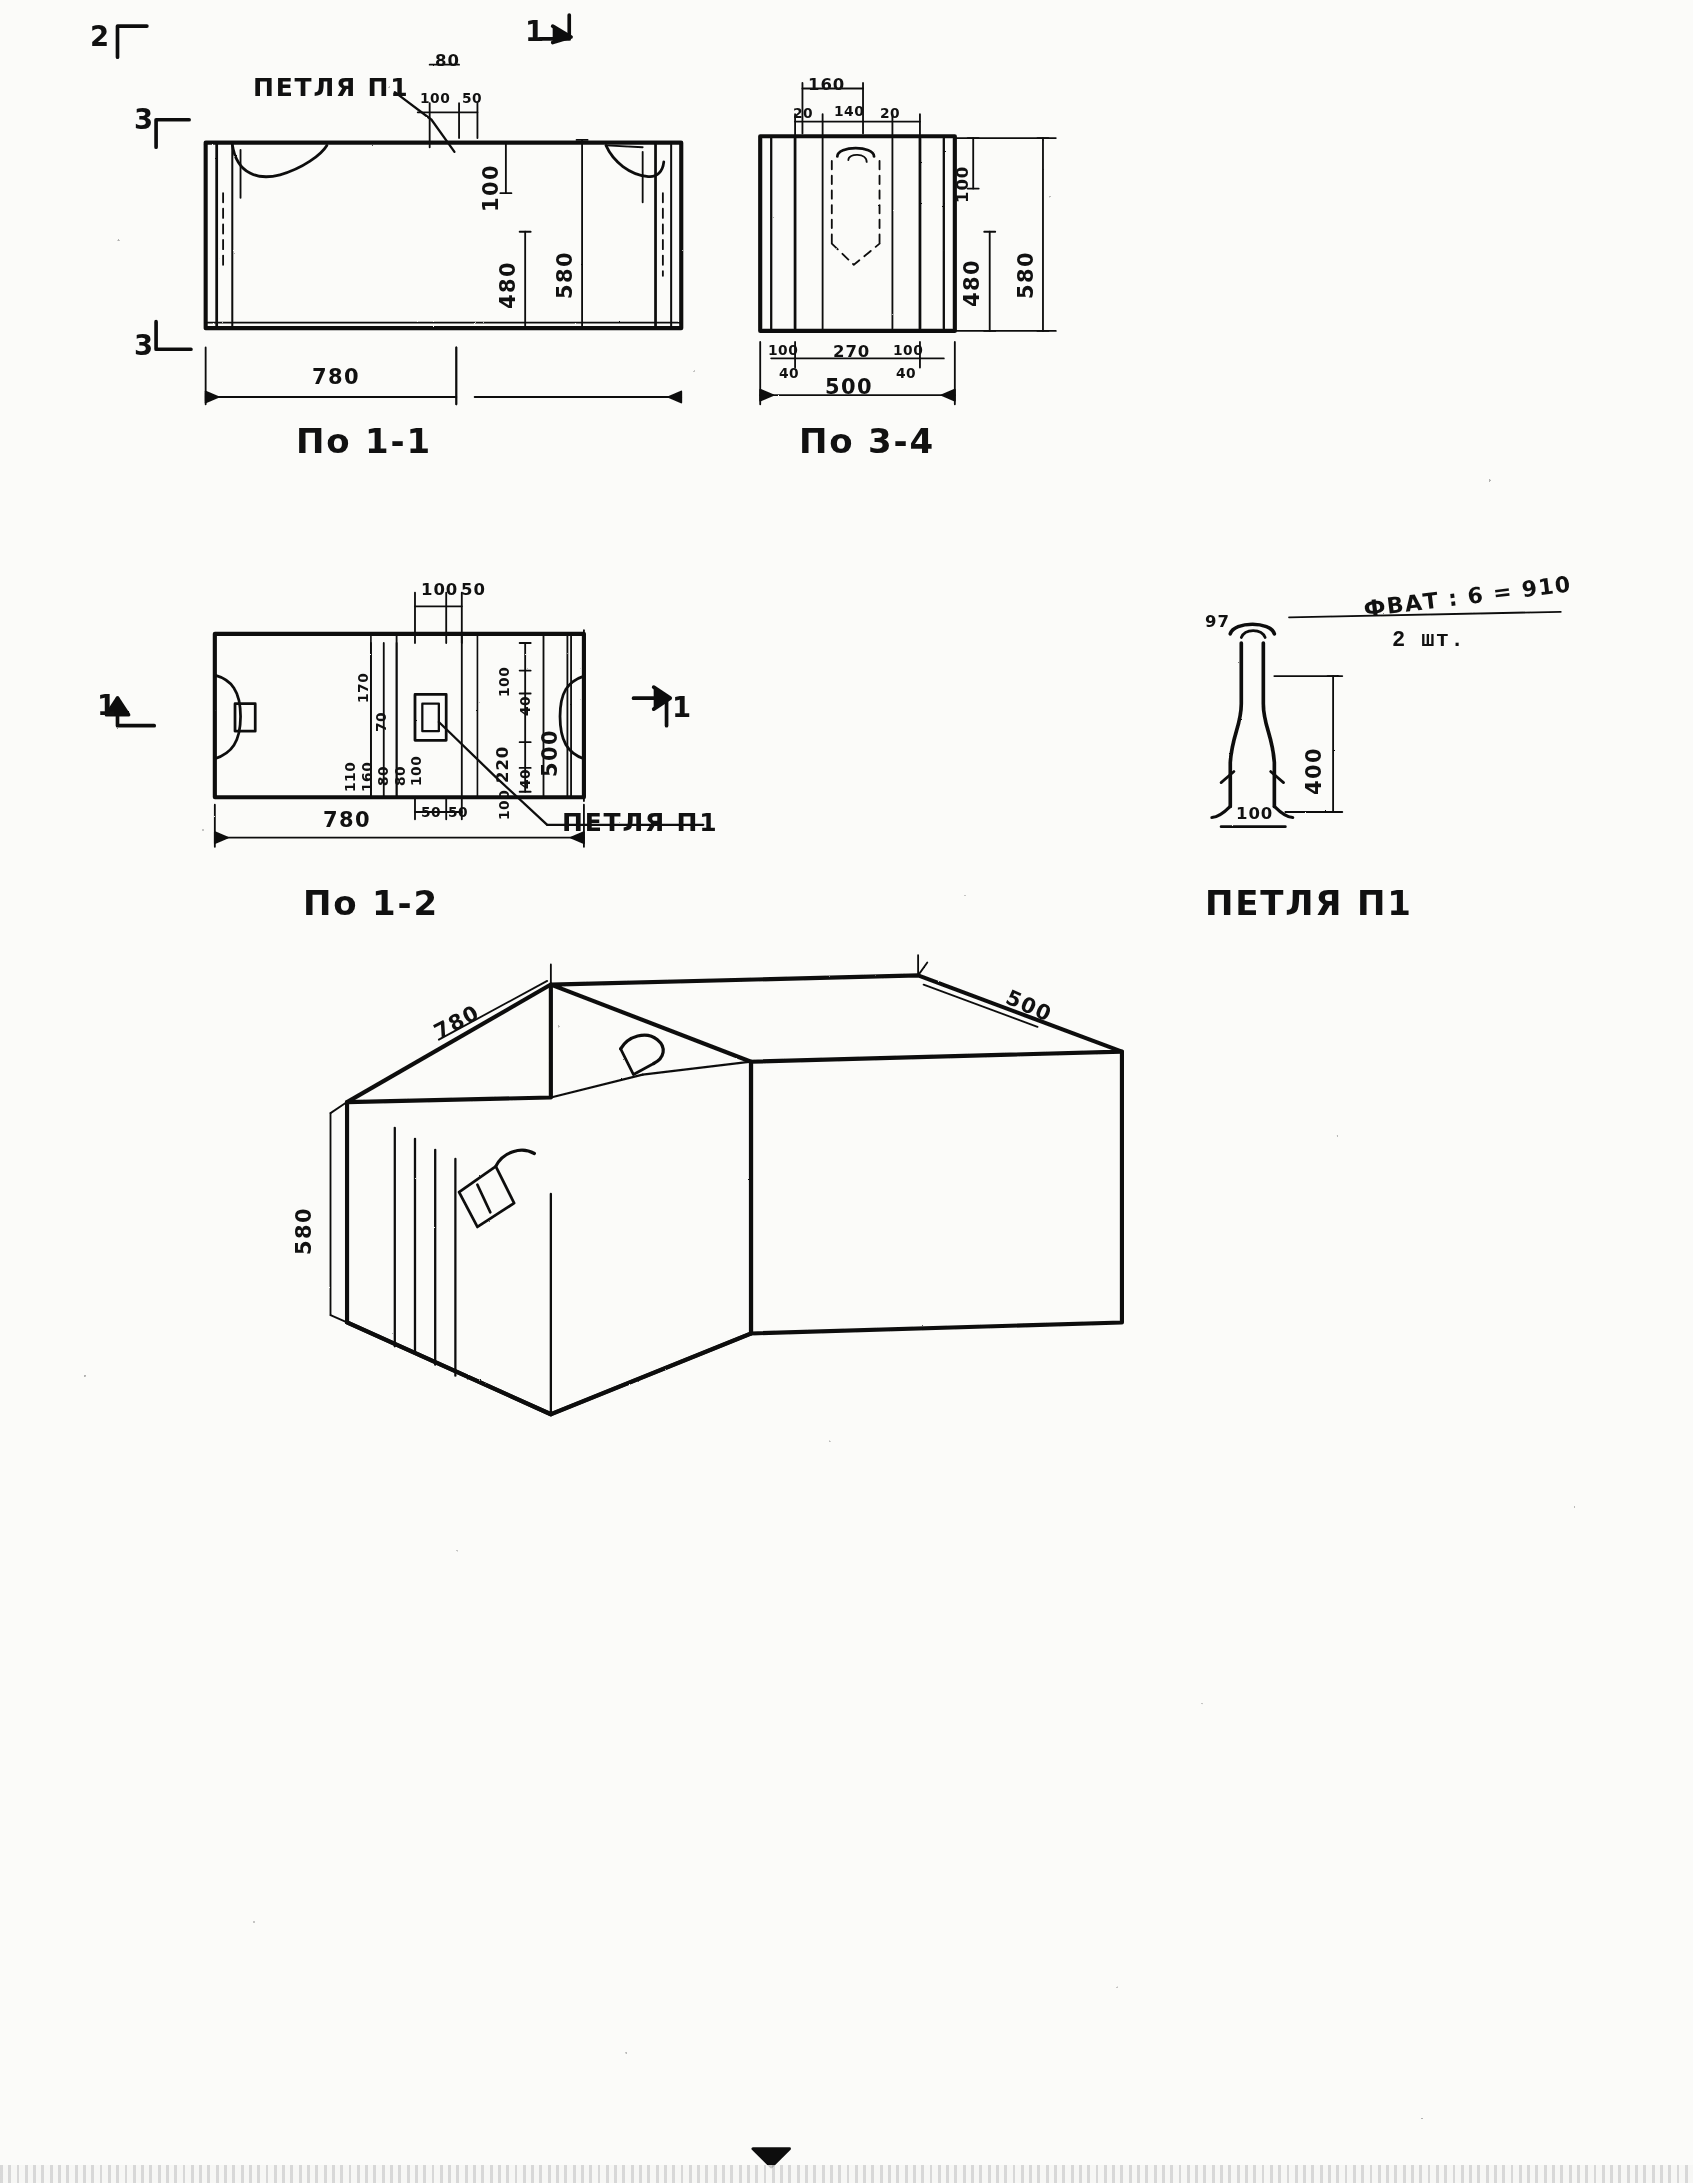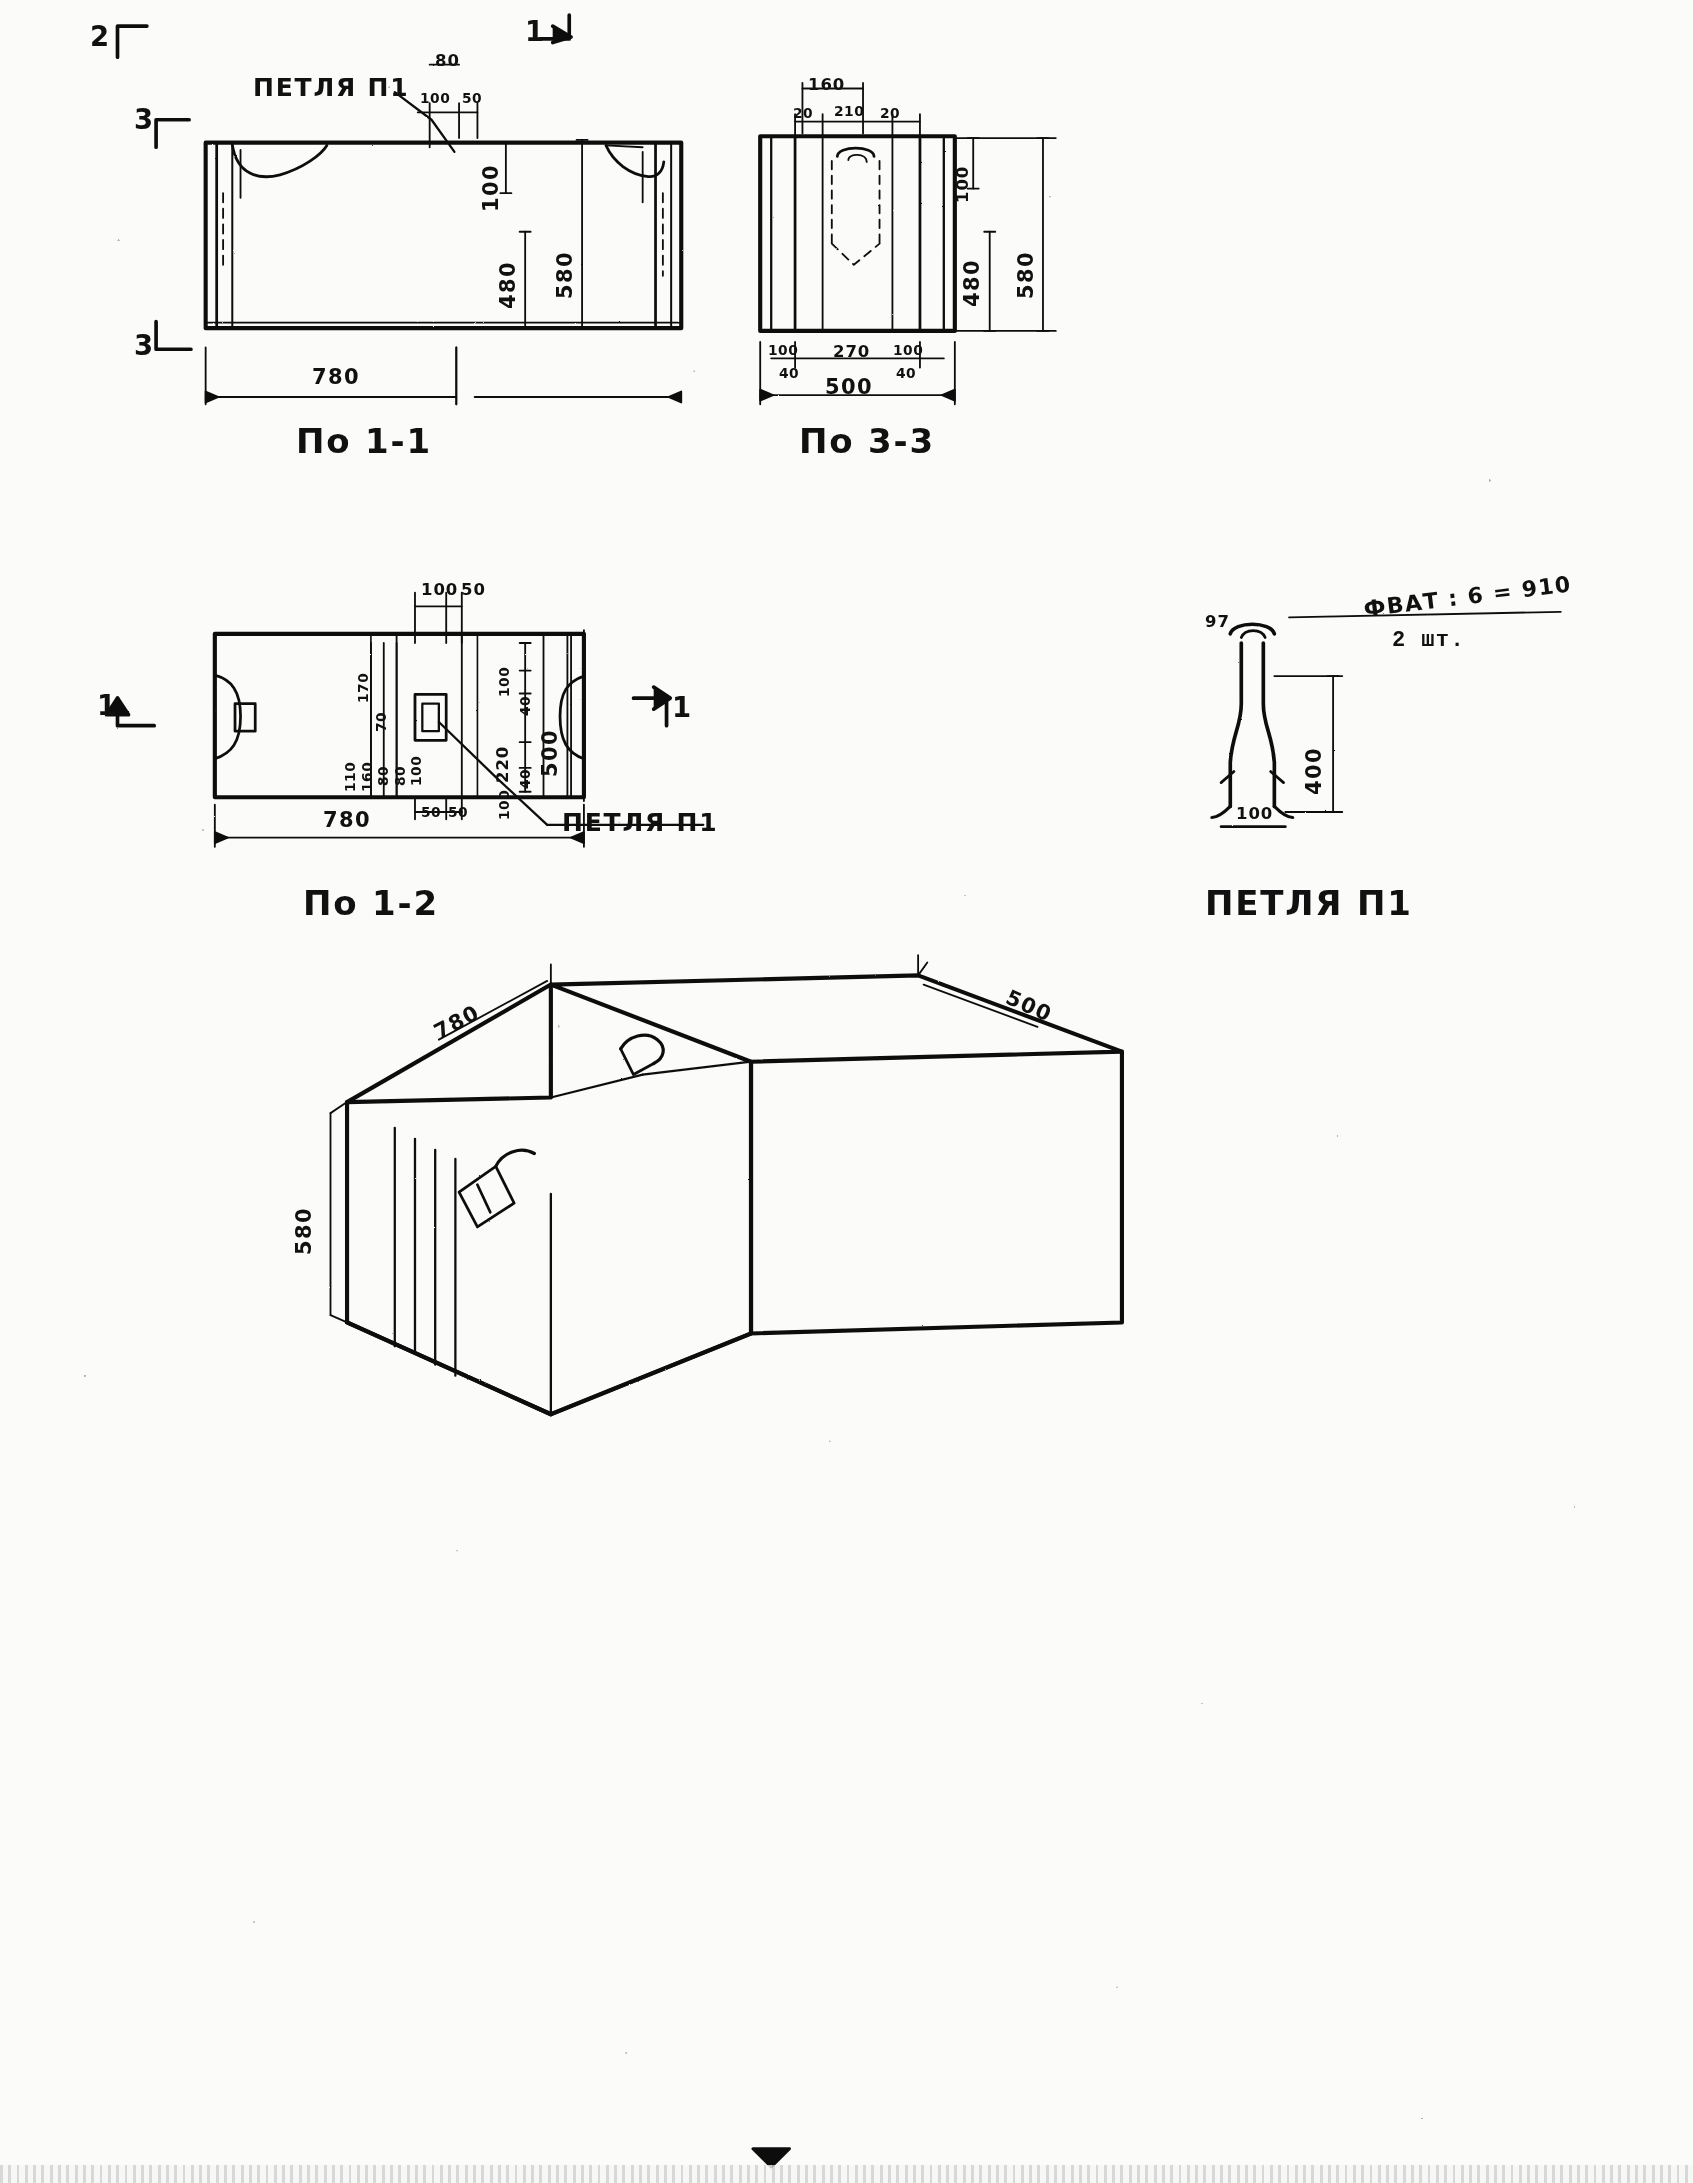--- a/index.html
+++ b/index.html
@@ -347,34 +347,34 @@
   <div class="lbl dim-xs" style="left:462px; top:90px;">50</div>
 
   <div class="lbl dim rot90" style="left:503px; top:188px;">100</div>
   <div class="lbl dim rot90" style="left:520px; top:285px;">480</div>
   <div class="lbl dim rot90" style="left:577px; top:275px;">580</div>
   <div class="lbl dim" style="left:312px; top:365px;">780</div>
   <div class="lbl view-title" style="left:296px; top:421px;">По 1-1</div>
 
   <div class="lbl dim-sm" style="left:808px; top:75px;">160</div>
   <div class="lbl dim-xs" style="left:793px; top:105px;">20</div>
-  <div class="lbl dim-xs" style="left:834px; top:103px;">210</div>
+  <div class="lbl dim-xs" style="left:834px; top:103px;">140</div>
   <div class="lbl dim-xs" style="left:880px; top:105px;">20</div>
 
   <div class="lbl dim-sm rot90" style="left:972px; top:184px;">100</div>
   <div class="lbl dim rot90" style="left:984px; top:283px;">480</div>
   <div class="lbl dim rot90" style="left:1038px; top:275px;">580</div>
 
   <div class="lbl dim-xs" style="left:768px; top:342px;">100</div>
   <div class="lbl dim-sm" style="left:833px; top:342px;">270</div>
   <div class="lbl dim-xs" style="left:893px; top:342px;">100</div>
   <div class="lbl dim-xs" style="left:779px; top:365px;">40</div>
   <div class="lbl dim-xs" style="left:896px; top:365px;">40</div>
   <div class="lbl dim" style="left:825px; top:375px;">500</div>
-  <div class="lbl view-title" style="left:799px; top:421px;">По 3-3</div>
+  <div class="lbl view-title" style="left:799px; top:421px;">По 3-4</div>
 
   <div class="lbl secmark" style="left:97px; top:689px;">1</div>
   <div class="lbl secmark" style="left:672px; top:691px;">1</div>
 
   <div class="lbl dim-sm" style="left:421px; top:580px;">100</div>
   <div class="lbl dim-sm" style="left:461px; top:580px;">50</div>
 
   <div class="lbl dim-xs rot90" style="left:371px; top:687px;">170</div>
   <div class="lbl dim-xs rot90" style="left:389px; top:716px;">70</div>
   <div class="lbl dim-xs rot90" style="left:358px; top:776px;">110</div>

